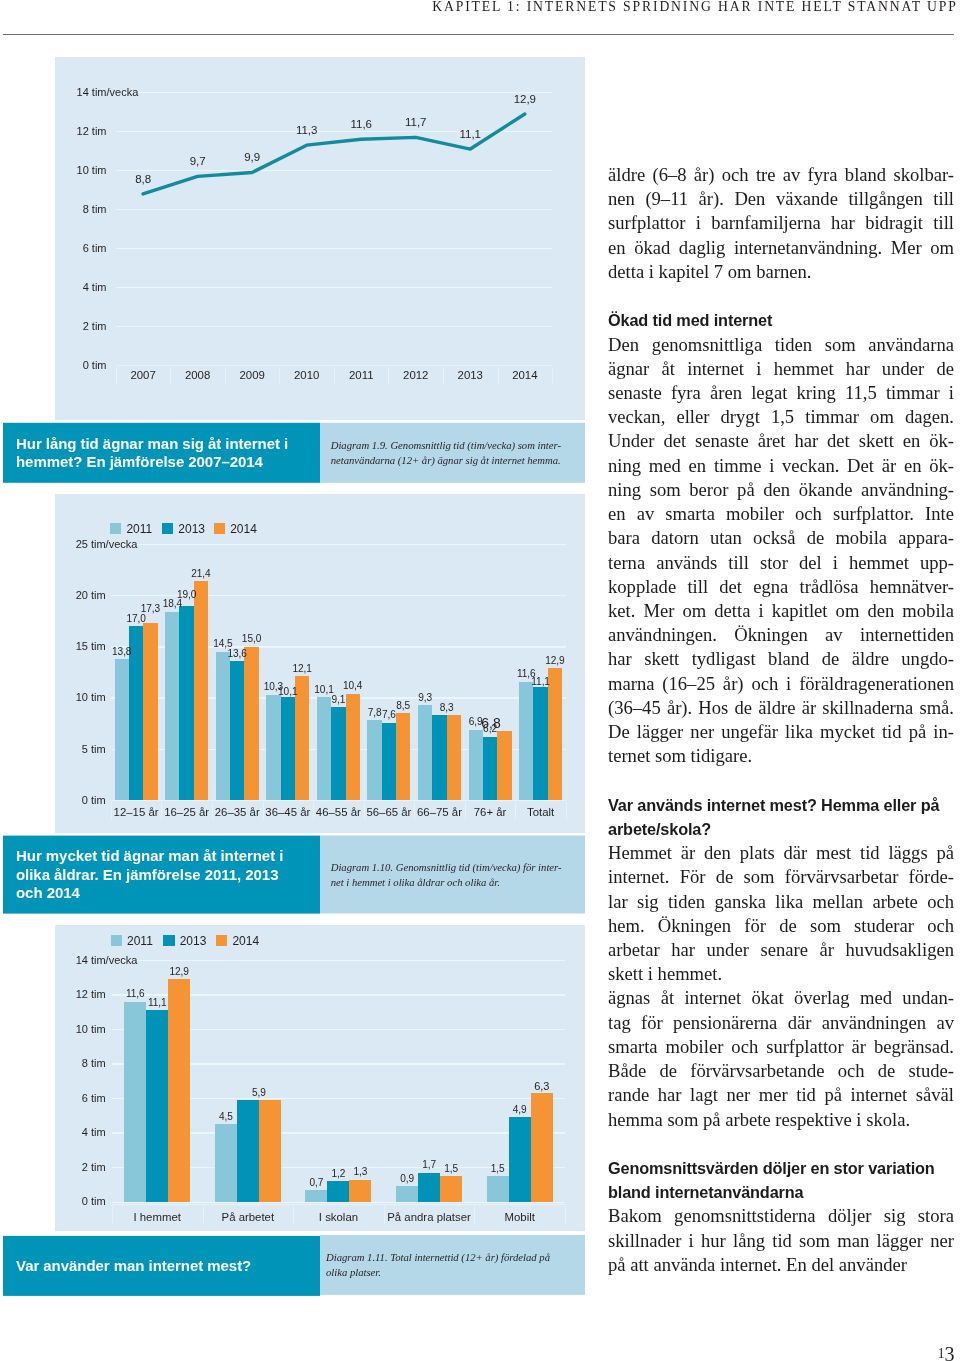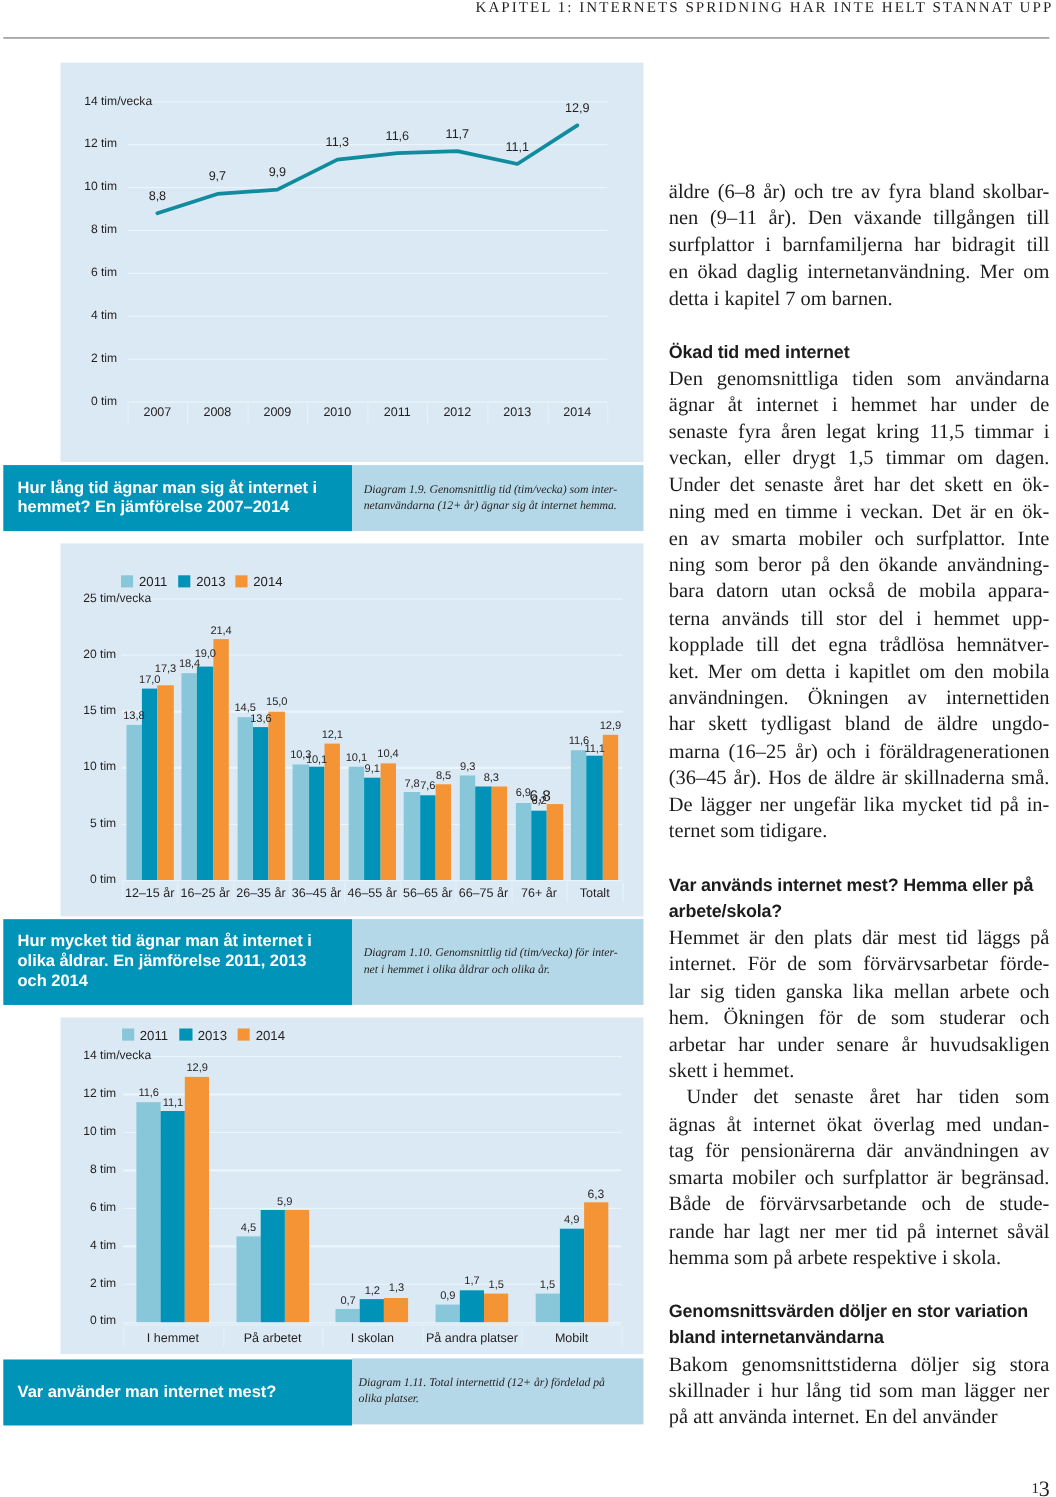--- a/index.html
+++ b/index.html
@@ -69,42 +69,41 @@
       <div class="bline">en ökad daglig internetanvändning. Mer om</div>
       <div class="bline last">detta i kapitel 7 om barnen.</div>
       <div class="gap"></div>
       <div class="hline">Ökad tid med internet</div>
       <div class="bline">Den genomsnittliga tiden som användarna</div>
       <div class="bline">ägnar åt internet i hemmet har under de</div>
       <div class="bline">senaste fyra åren legat kring 11,5 timmar i</div>
       <div class="bline">veckan, eller drygt 1,5 timmar om dagen.</div>
       <div class="bline">Under det senaste året har det skett en ök-</div>
       <div class="bline">ning med en timme i veckan. Det är en ök-</div>
+      <div class="bline">ning som beror på den ökande användning-</div>
       <div class="bline">en av smarta mobiler och surfplattor. Inte</div>
-      <div class="bline">ning som beror på den ökande användning-</div>
       <div class="bline">bara datorn utan också de mobila appara-</div>
       <div class="bline">terna används till stor del i hemmet upp-</div>
       <div class="bline">kopplade till det egna trådlösa hemnätver-</div>
       <div class="bline">ket. Mer om detta i kapitlet om den mobila</div>
       <div class="bline">användningen. Ökningen av internettiden</div>
       <div class="bline">har skett tydligast bland de äldre ungdo-</div>
       <div class="bline">marna (16–25 år) och i föräldragenerationen</div>
       <div class="bline">(36–45 år). Hos de äldre är skillnaderna små.</div>
       <div class="bline">De lägger ner ungefär lika mycket tid på in-</div>
       <div class="bline last">ternet som tidigare.</div>
       <div class="gap"></div>
       <div class="hline">Var används internet mest? Hemma eller på</div>
       <div class="hline">arbete/skola?</div>
       <div class="bline">Hemmet är den plats där mest tid läggs på</div>
       <div class="bline">internet. För de som förvärvsarbetar förde-</div>
       <div class="bline">lar sig tiden ganska lika mellan arbete och</div>
       <div class="bline">hem. Ökningen för de som studerar och</div>
       <div class="bline">arbetar har under senare år huvudsakligen</div>
       <div class="bline last">skett i hemmet.</div>
-      <div class="bline indent">Under det senaste året har tiden som</div>
       <div class="bline">ägnas åt internet ökat överlag med undan-</div>
       <div class="bline">tag för pensionärerna där användningen av</div>
       <div class="bline">smarta mobiler och surfplattor är begränsad.</div>
       <div class="bline">Både de förvärvsarbetande och de stude-</div>
       <div class="bline">rande har lagt ner mer tid på internet såväl</div>
       <div class="bline last">hemma som på arbete respektive i skola.</div>
       <div class="gap"></div>
       <div class="hline">Genomsnittsvärden döljer en stor variation</div>
       <div class="hline">bland internetanvändarna</div>
       <div class="bline">Bakom genomsnittstiderna döljer sig stora</div>

